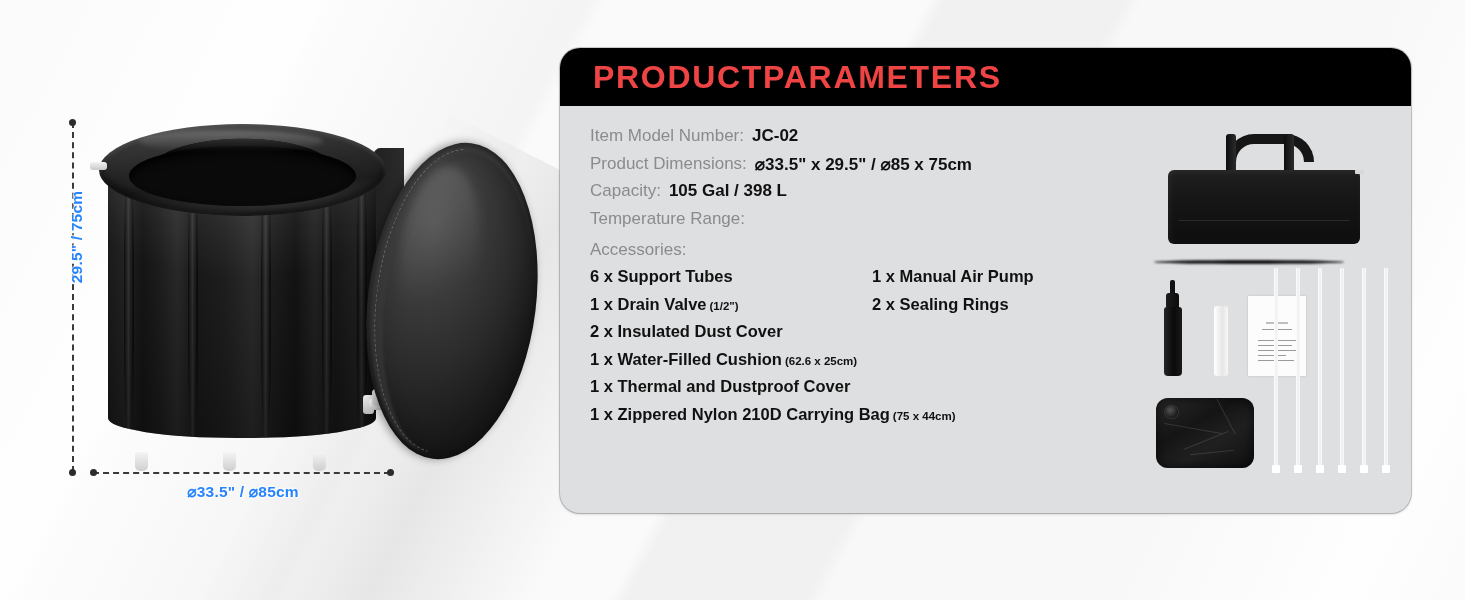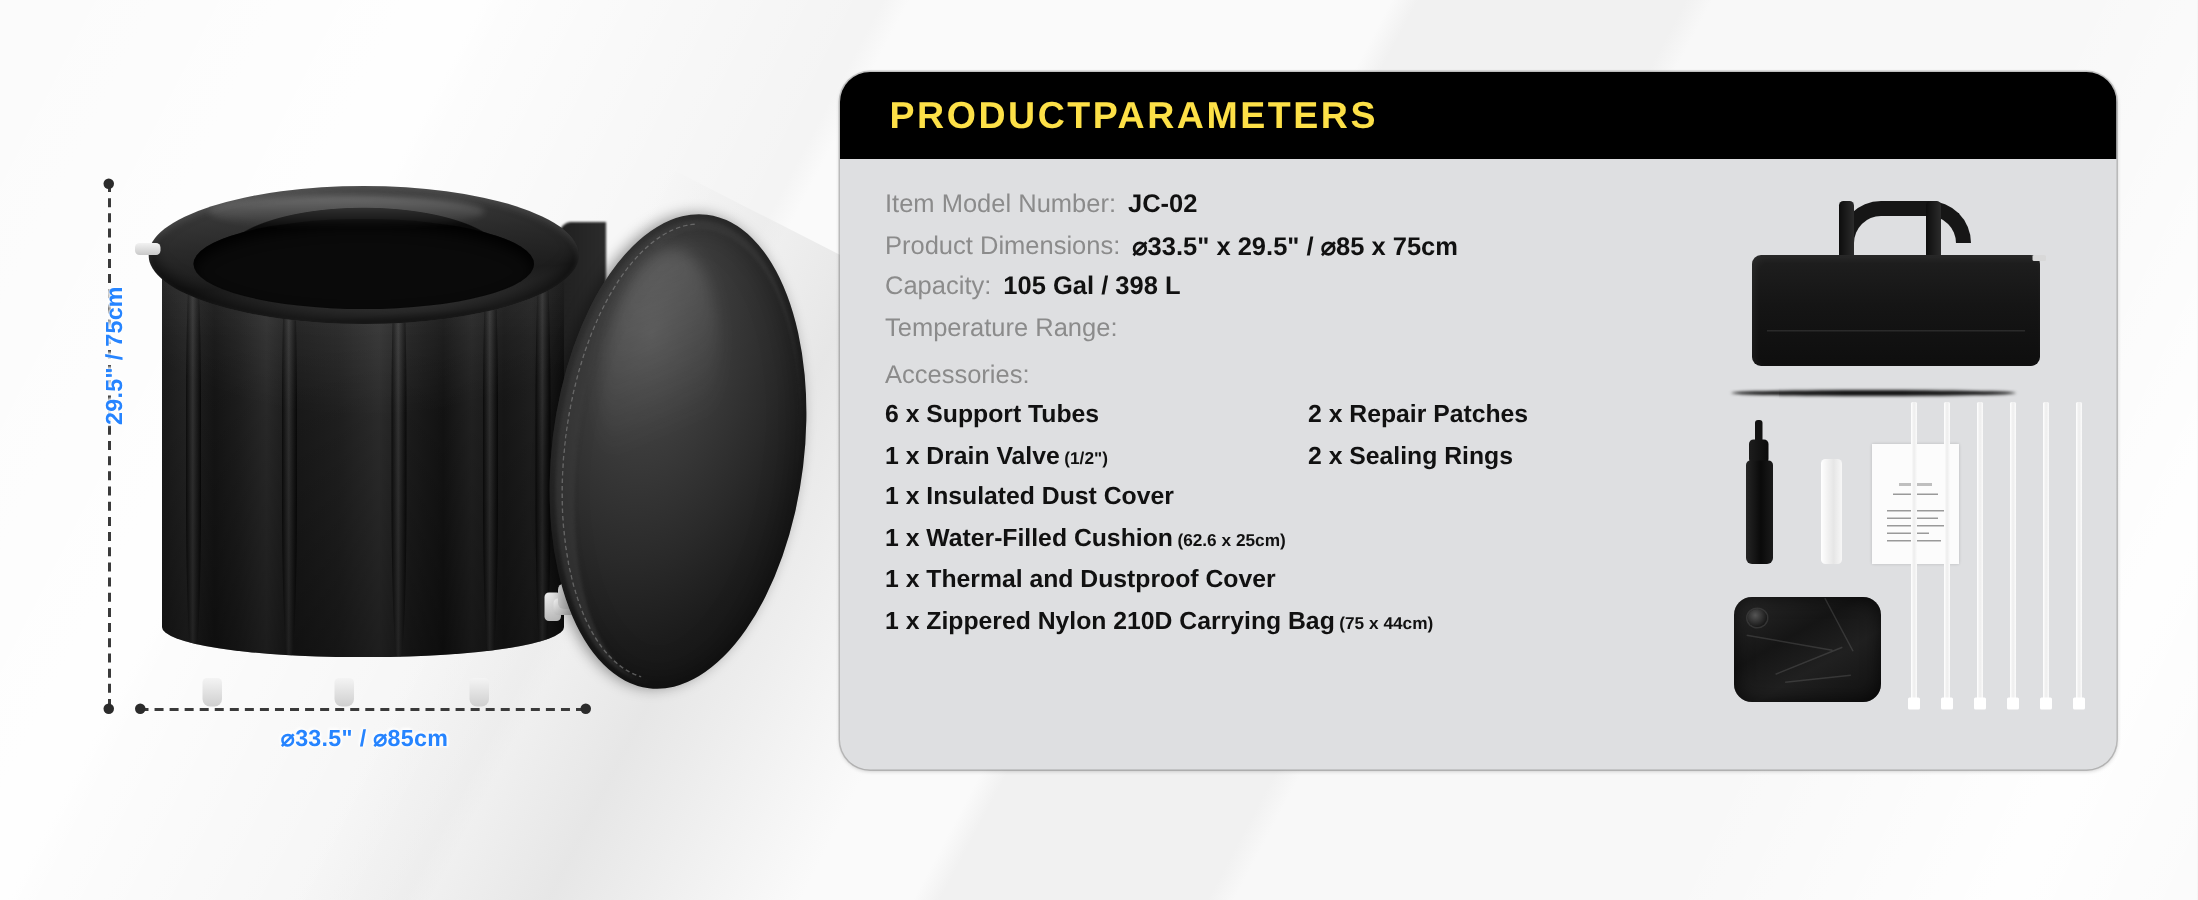--- a/index.html
+++ b/index.html
@@ -297,22 +297,22 @@
     overflow: hidden;
   }
   #params-header {
     height: 58px;
     background: #000;
     display: flex;
     align-items: center;
     padding-left: 33px;
   }
   #params-title {
-    color: #fde047;
-    font-size: 25px;
+    color: #ef4444;
+    font-size: 32px;
     font-weight: bold;
     letter-spacing: 1.7px;
   }
   #params-body {
     position: relative;
     height: 407px;
     padding: 20px 28px 0 30px;
     display: flex;
   }
   #params-left { width: 540px; }
@@ -592,25 +592,25 @@
       <div class="spec-row">
         <span class="spec-label">Temperature Range:</span>
       </div>
 
       <div id="accessories-label">Accessories:</div>
 
       <div id="accessories-grid">
         <div class="acc-col" id="acc-col-left">
           <div class="acc-item"><span>6 x Support Tubes</span></div>
           <div class="acc-item"><span>1 x Drain Valve</span><span class="acc-note">(1/2")</span></div>
-          <div class="acc-item"><span>1 x Insulated Dust Cover</span></div>
+          <div class="acc-item"><span>2 x Insulated Dust Cover</span></div>
         </div>
 
         <div class="acc-col" id="acc-col-right">
-          <div class="acc-item"><span>2 x Repair Patches</span></div>
+          <div class="acc-item"><span>1 x Manual Air Pump</span></div>
           <div class="acc-item"><span>2 x Sealing Rings</span></div>
         </div>
       </div>
 
       <div class="acc-item"><span>1 x Water-Filled Cushion</span><span class="acc-note">(62.6 x 25cm)</span></div>
       <div class="acc-item"><span>1 x Thermal and Dustproof Cover</span></div>
       <div class="acc-item"><span>1 x Zippered Nylon 210D Carrying Bag</span><span class="acc-note">(75 x 44cm)</span></div>
     </div>
 
     <div id="acc-photos">

